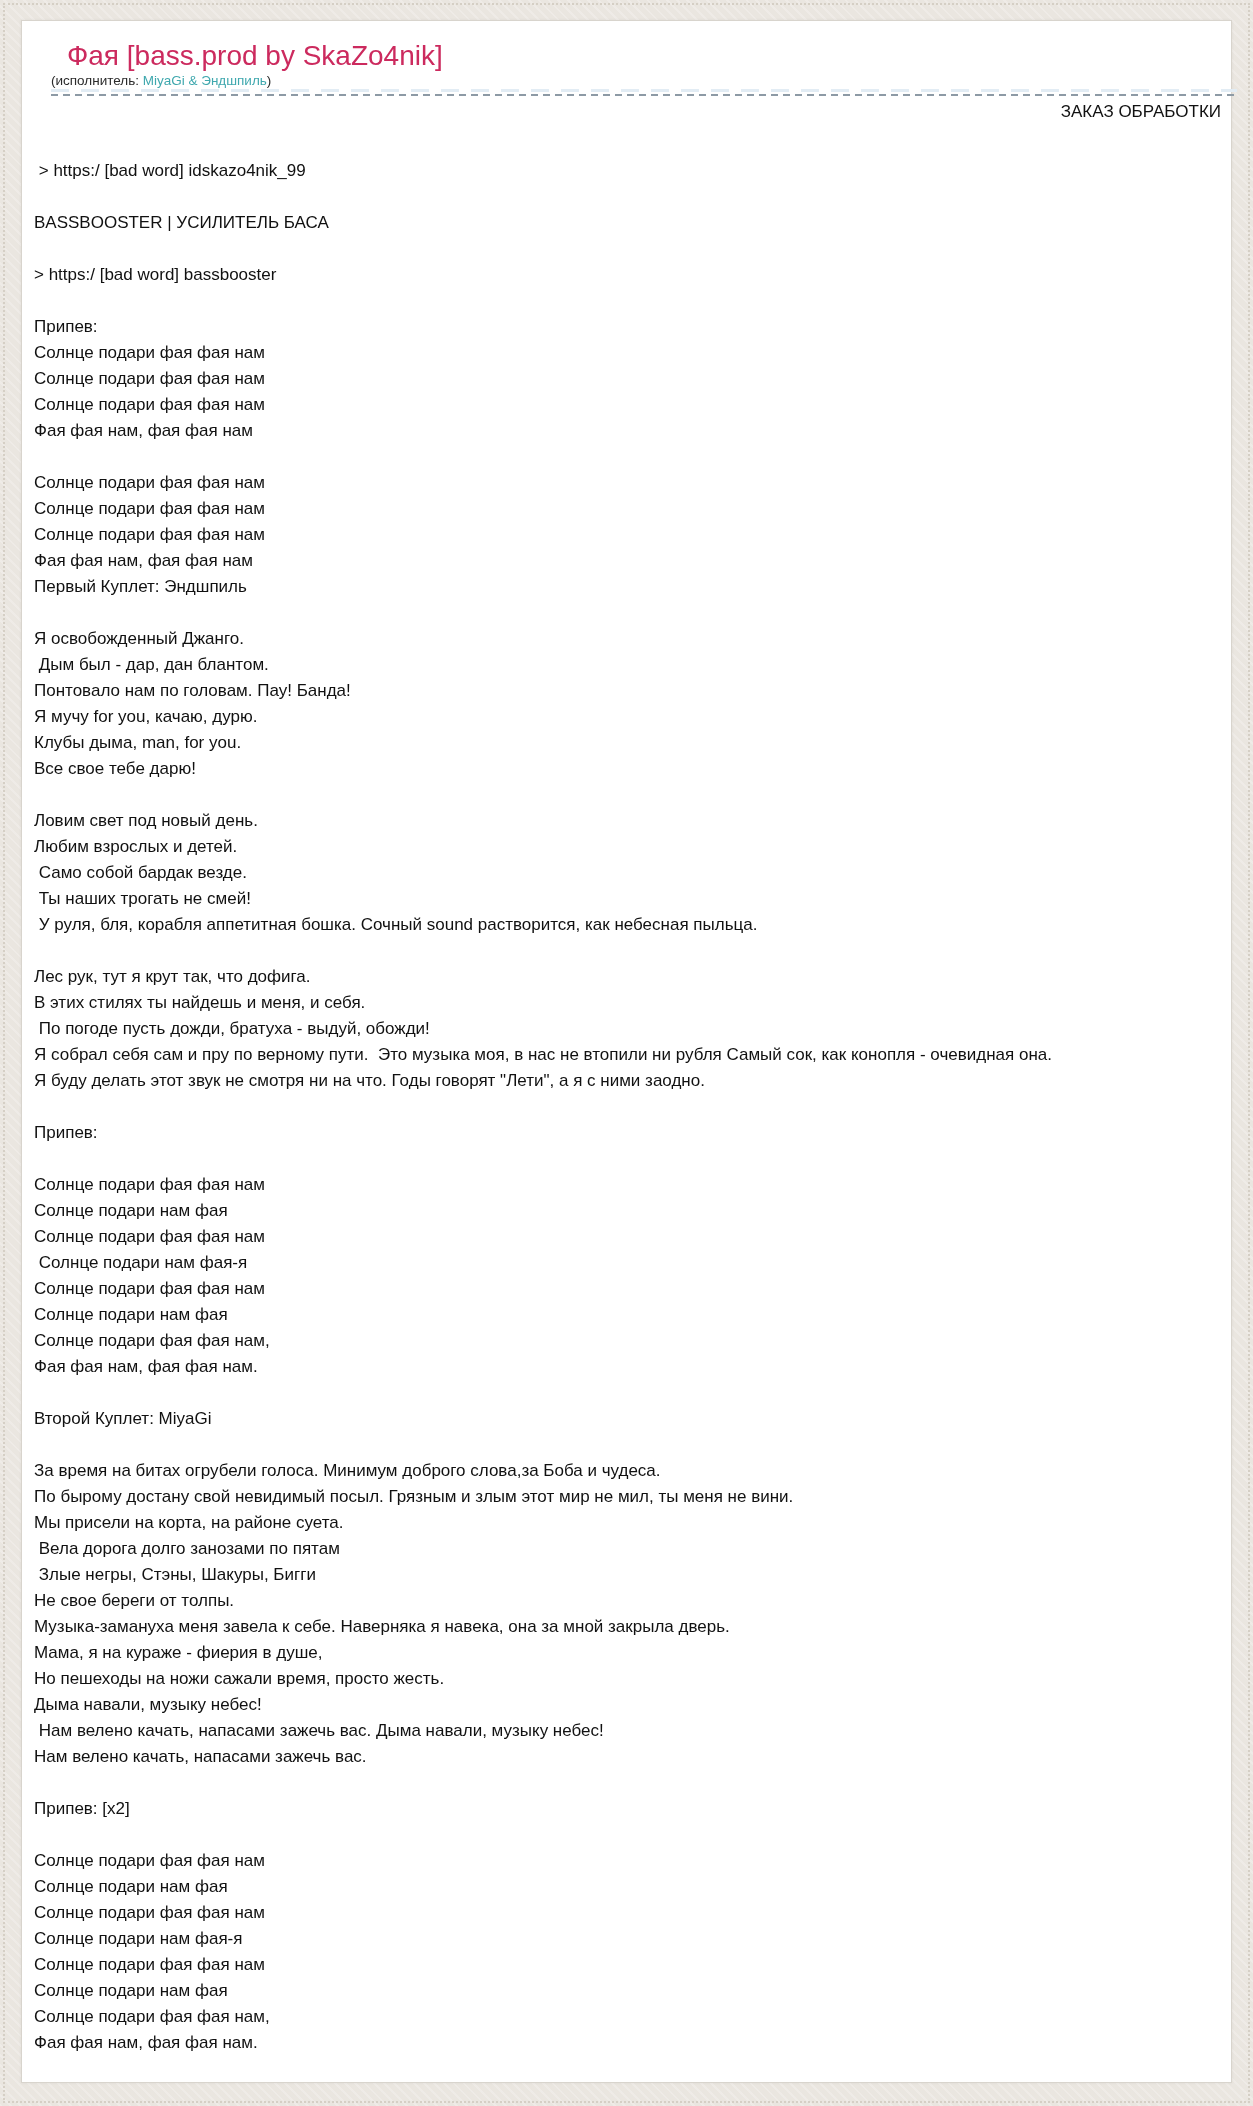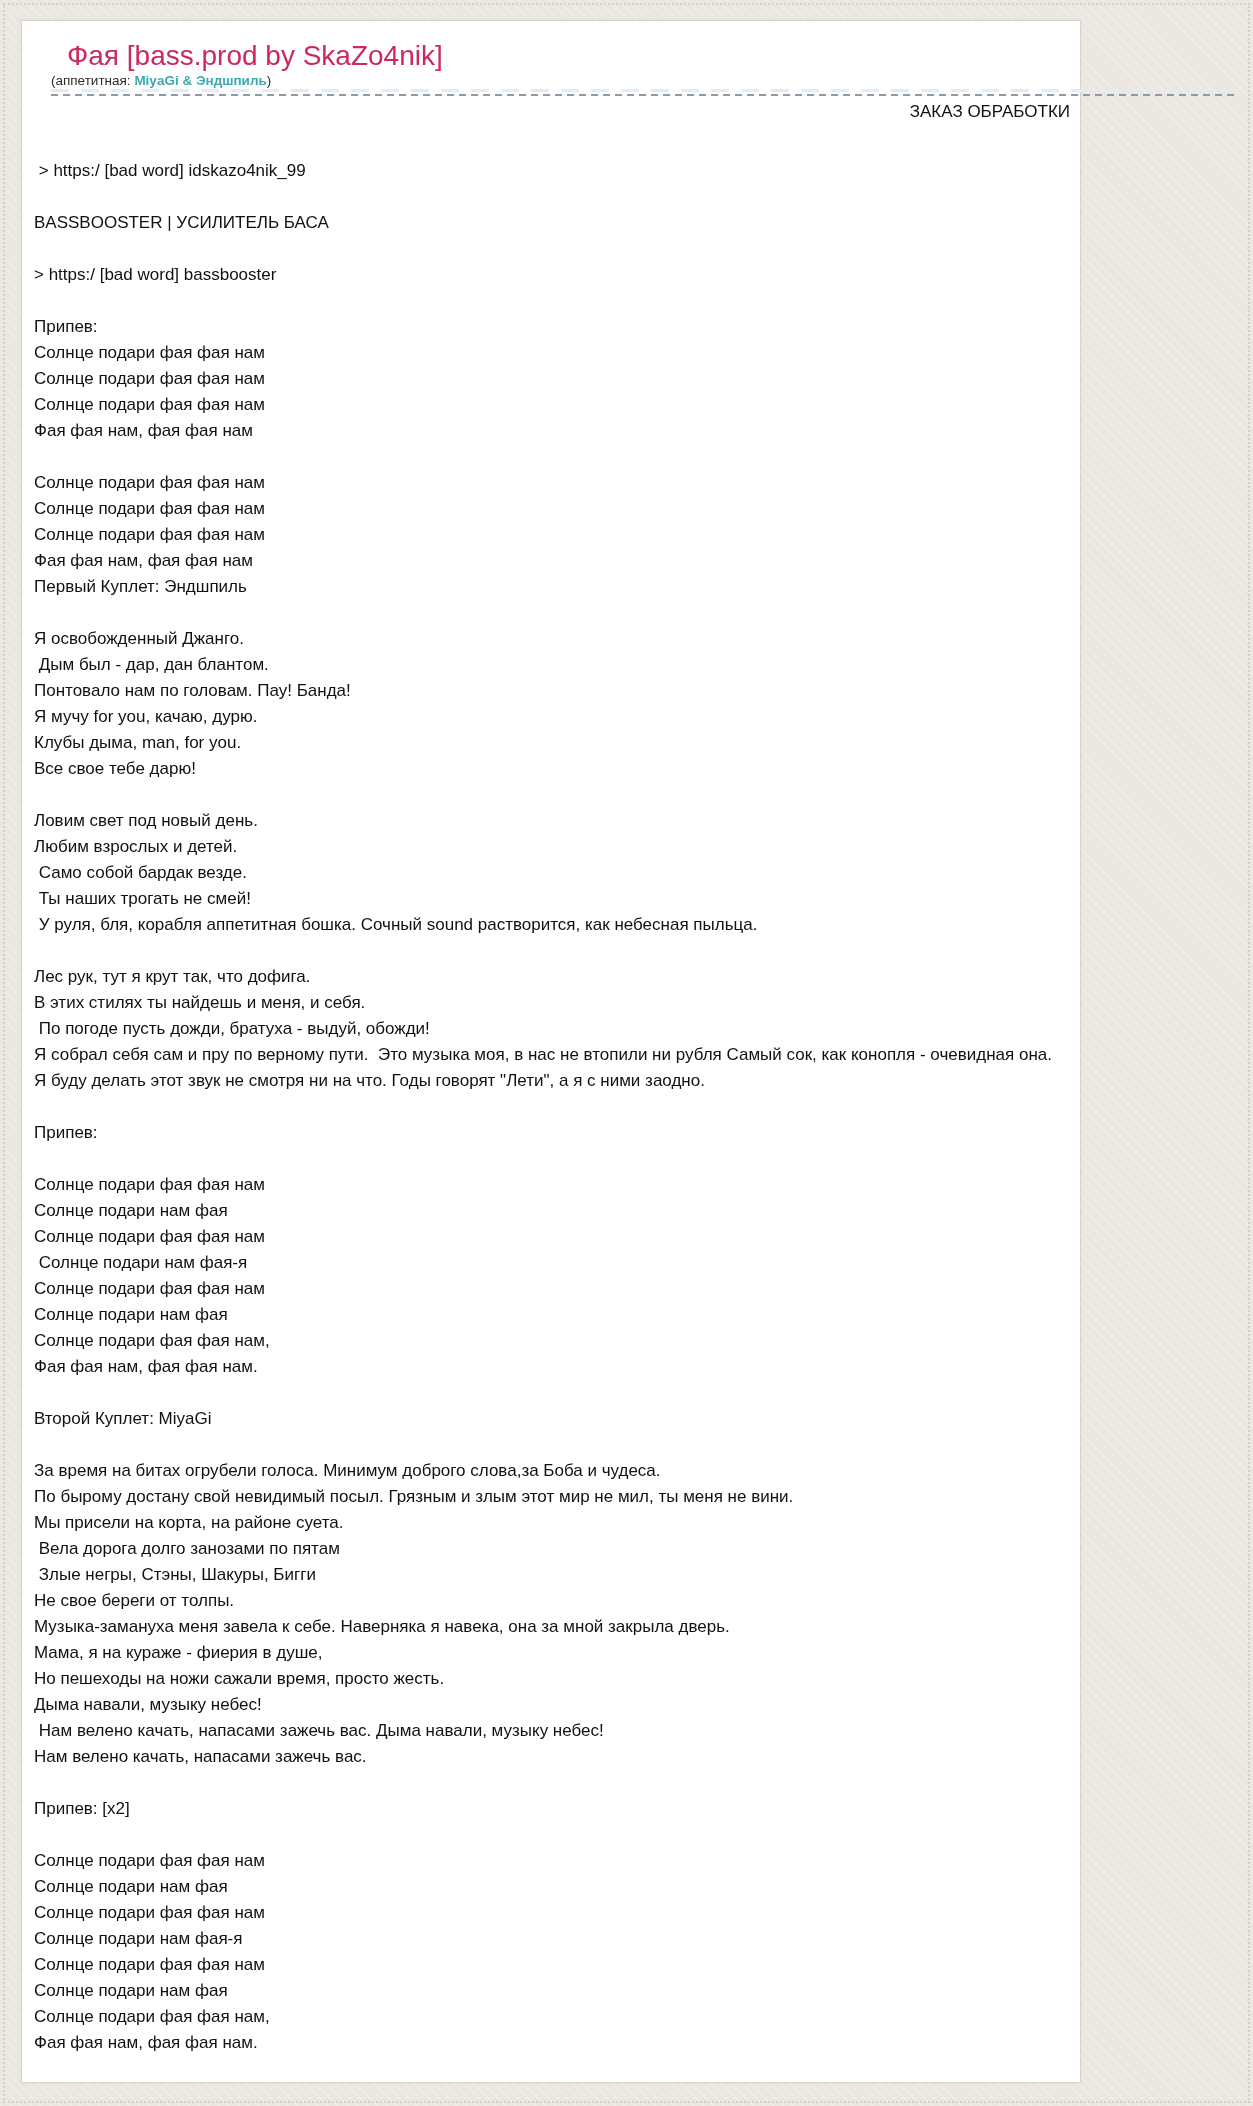--- a/index.html
+++ b/index.html
@@ -16,21 +16,21 @@
       repeating-linear-gradient(45deg, rgba(255,255,255,0.22) 0 2px, rgba(0,0,0,0) 2px 7px),
       var(--background, #eae6e0);
   }
   .stitch-frame {
     position: absolute; inset: 3px;
     border: 2px dotted #d5cfc5;
     pointer-events: none;
   }
   .card {
     position: absolute; left: 21px; top: 20px;
-    width: 1060px; height: 2063px;
+    width: 1211px; height: 2063px;
     box-sizing: border-box;
     background: #ffffff;
     border: 1px solid #d8d4cd;
     box-shadow: 0 0 3px rgba(0,0,0,0.06);
   }
   .header { padding: 19px 30px 0 29px; }
   .title {
     margin: 0; padding-left: 16px;
     font-size: 28px; line-height: 31px;
     font-weight: normal;
@@ -38,21 +38,20 @@
   }
   .artist {
     margin-top: 2px;
     font-size: 13.5px; line-height: 15px;
     color: #2b2b2b;
   }
   .artist-link {
     color: var(--link_color, #3fa8ae);
     text-decoration: none;
     cursor: pointer;
-    font-weight: bold;
   }
   .divider {
     margin: 1px 0 0 29px;
     width: 1186px; height: 7px;
     background:
       repeating-linear-gradient(to right, var(--divider_faint, #e2ecf4) 0 18px, rgba(0,0,0,0) 18px 30px) 0 0 / 100% 3px no-repeat,
       repeating-linear-gradient(to right, var(--divider_dash, #8d9aa5) 0 7px, rgba(0,0,0,0) 7px 12px) 0 5px / 100% 2px no-repeat;
   }
   .lyrics {
     margin-top: 3px;
@@ -65,18 +64,18 @@
   .line:first-child { margin-bottom: 7px; text-align: right; }
 </style>
 </head>
 <body style="--background: #eae6e0; --title_color: #cc2a5e; --link_color: #3fa8ae; --divider_dash: #8d9aa5; --divider_faint: #e2ecf4;">
 
 <div class="page">
   <div class="stitch-frame"></div>
   <div class="card">
     <div class="header">
       <h1 class="title">Фая [bass.prod by SkaZo4nik]</h1>
-      <div class="artist"><span>(аппетитная: </span><a class="artist-link">MiyaGi &amp; Эндшпиль</a><span>)</span></div>
+      <div class="artist"><span>(исполнитель: </span><a class="artist-link">MiyaGi &amp; Эндшпиль</a><span>)</span></div>
     </div>
     <div class="divider"></div>
     <div class="lyrics"><div class="line">ЗАКАЗ ОБРАБОТКИ</div><div class="line">&nbsp;</div><div class="line"> &gt; https:/ [bad word] idskazo4nik_99</div><div class="line">&nbsp;</div><div class="line">BASSBOOSTER | УСИЛИТЕЛЬ БАСА</div><div class="line">&nbsp;</div><div class="line">&gt; https:/ [bad word] bassbooster</div><div class="line">&nbsp;</div><div class="line">Припев:</div><div class="line">Солнце подари фая фая нам</div><div class="line">Солнце подари фая фая нам</div><div class="line">Солнце подари фая фая нам</div><div class="line">Фая фая нам, фая фая нам</div><div class="line">&nbsp;</div><div class="line">Солнце подари фая фая нам</div><div class="line">Солнце подари фая фая нам</div><div class="line">Солнце подари фая фая нам</div><div class="line">Фая фая нам, фая фая нам</div><div class="line">Первый Куплет: Эндшпиль</div><div class="line">&nbsp;</div><div class="line">Я освобожденный Джанго.</div><div class="line"> Дым был - дар, дан блантом.</div><div class="line">Понтовало нам по головам. Пау! Банда!</div><div class="line">Я мучу for you, качаю, дурю.</div><div class="line">Клубы дыма, man, for you.</div><div class="line">Все свое тебе дарю!</div><div class="line">&nbsp;</div><div class="line">Ловим свет под новый день.</div><div class="line">Любим взрослых и детей.</div><div class="line"> Само собой бардак везде.</div><div class="line"> Ты наших трогать не смей!</div><div class="line"> У руля, бля, корабля аппетитная бошка. Сочный sound растворится, как небесная пыльца.</div><div class="line">&nbsp;</div><div class="line">Лес рук, тут я крут так, что дофига.</div><div class="line">В этих стилях ты найдешь и меня, и себя.</div><div class="line"> По погоде пусть дожди, братуха - выдуй, обожди!</div><div class="line">Я собрал себя сам и пру по верному пути.  Это музыка моя, в нас не втопили ни рубля Самый сок, как конопля - очевидная она.</div><div class="line">Я буду делать этот звук не смотря ни на что. Годы говорят "Лети", а я с ними заодно.</div><div class="line">&nbsp;</div><div class="line">Припев:</div><div class="line">&nbsp;</div><div class="line">Солнце подари фая фая нам</div><div class="line">Солнце подари нам фая</div><div class="line">Солнце подари фая фая нам</div><div class="line"> Солнце подари нам фая-я</div><div class="line">Солнце подари фая фая нам</div><div class="line">Солнце подари нам фая</div><div class="line">Солнце подари фая фая нам,</div><div class="line">Фая фая нам, фая фая нам.</div><div class="line">&nbsp;</div><div class="line">Второй Куплет: MiyaGi</div><div class="line">&nbsp;</div><div class="line">За время на битах огрубели голоса. Минимум доброго слова,за Боба и чудеса.</div><div class="line">По бырому достану свой невидимый посыл. Грязным и злым этот мир не мил, ты меня не вини.</div><div class="line">Мы присели на корта, на районе суета.</div><div class="line"> Вела дорога долго занозами по пятам</div><div class="line"> Злые негры, Стэны, Шакуры, Бигги</div><div class="line">Не свое береги от толпы.</div><div class="line">Музыка-замануха меня завела к себе. Наверняка я навека, она за мной закрыла дверь.</div><div class="line">Мама, я на кураже - фиерия в душе,</div><div class="line">Но пешеходы на ножи сажали время, просто жесть.</div><div class="line">Дыма навали, музыку небес!</div><div class="line"> Нам велено качать, напасами зажечь вас. Дыма навали, музыку небес!</div><div class="line">Нам велено качать, напасами зажечь вас.</div><div class="line">&nbsp;</div><div class="line">Припев: [x2]</div><div class="line">&nbsp;</div><div class="line">Солнце подари фая фая нам</div><div class="line">Солнце подари нам фая</div><div class="line">Солнце подари фая фая нам</div><div class="line">Солнце подари нам фая-я</div><div class="line">Солнце подари фая фая нам</div><div class="line">Солнце подари нам фая</div><div class="line">Солнце подари фая фая нам,</div><div class="line">Фая фая нам, фая фая нам.</div></div>
   </div>
 </div>
 
 </body></html>

